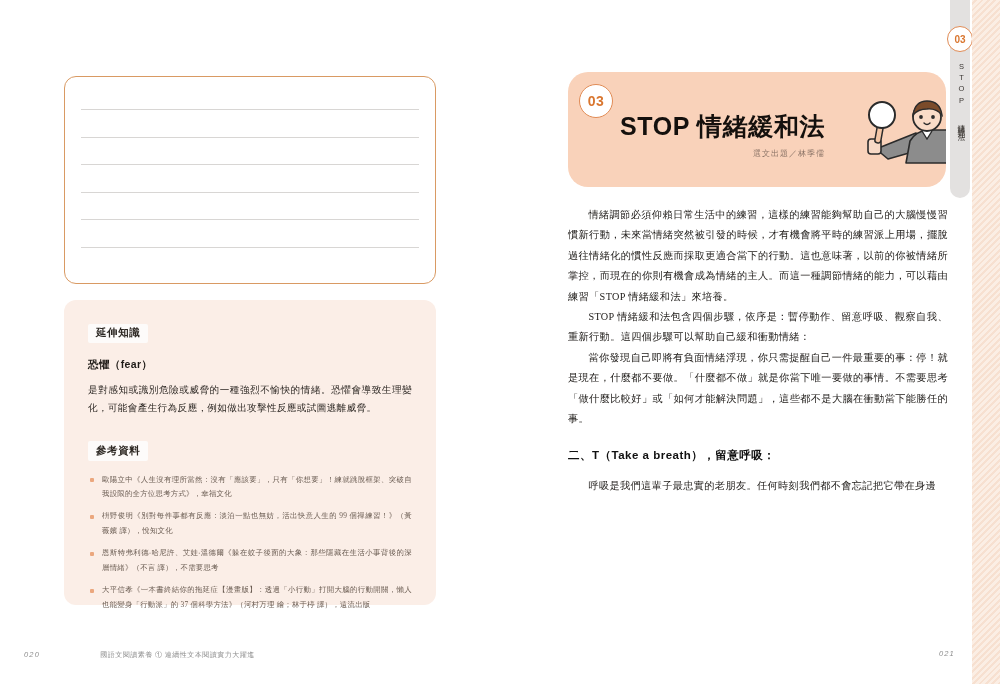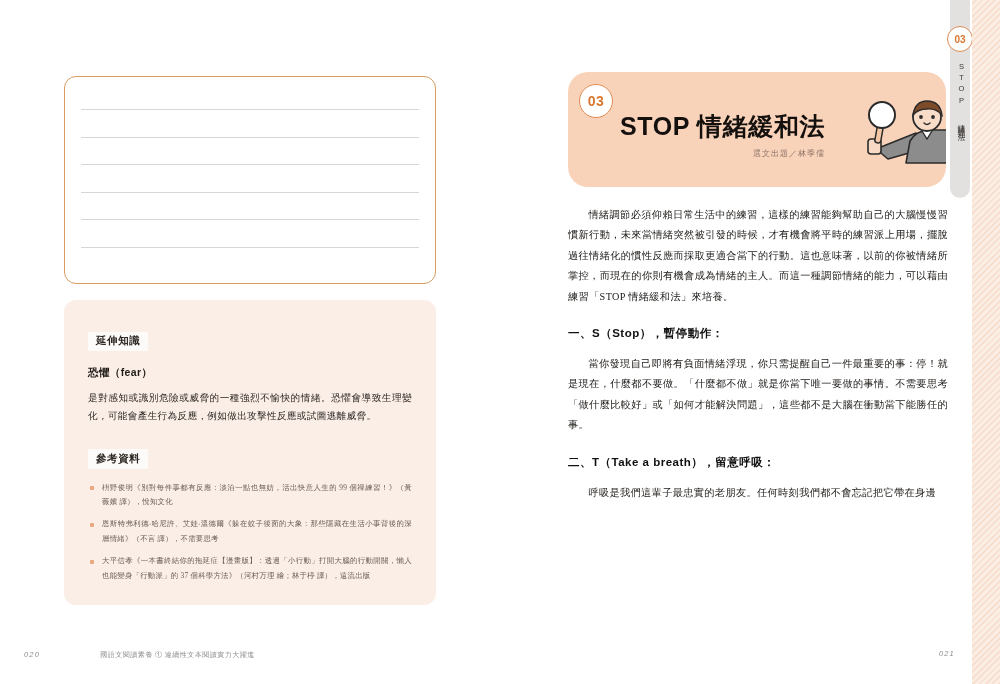--- a/index.html
+++ b/index.html
@@ -47,21 +47,21 @@
     background: #D8D6D4;
     width: 100%;
   }
 
   .knowledge-box {
     position: absolute;
     left: 64px; top: 300px;
     width: 372px; height: 305px;
     background: #FBEEE7;
     border-radius: 12px;
-    padding: 30px 24px 18px 24px;
+    padding: 22px 24px 18px 24px;
   }
 
   .tag-label {
     display: inline-block;
     background: #FDFBFA;
     color: #2c2722;
     font-family: "Liberation Sans", sans-serif;
     font-weight: bold;
     font-size: 10.5px;
     letter-spacing: 0.6px;
@@ -298,20 +298,21 @@
 
       <div class="term-title">恐懼（fear）</div>
 
       <div class="term-body">是對感知或識別危險或威脅的一種強烈不愉快的情緒。恐懼會導致生理變化，可能會產生行為反應，例如做出攻擊性反應或試圖逃離威脅。</div>
 
       <div class="refs-label-wrap">
         <span class="tag-label">參考資料</span>
       </div>
 
       <ul class="ref-list">
+        <li class="ref-item">歐陽立中《人生沒有理所當然：沒有「應該要」，只有「你想要」！練就跳脫框架、突破自我設限的全方位思考方式》，幸福文化</li>
         <li class="ref-item">枡野俊明《別對每件事都有反應：淡泊一點也無妨，活出快意人生的 99 個禪練習！》（黃薇嬪 譯），悅知文化</li>
         <li class="ref-item">恩斯特弗利德‧哈尼許、艾娃‧溫德爾《躲在蚊子後面的大象：那些隱藏在生活小事背後的深層情緒》（不言 譯），不需要思考</li>
         <li class="ref-item">大平信孝《一本書終結你的拖延症【漫畫版】：透過「小行動」打開大腦的行動開關，懶人也能變身「行動派」的 37 個科學方法》（河村万理 繪；林于楟 譯），遠流出版</li>
       </ul>
     </div>
 
     <div class="footer-left">
       <span class="folio">020</span>
       <span class="running-head">國語文閱讀素養 ① 連續性文本閱讀實力大躍進</span>
     </div>
@@ -347,22 +348,22 @@
 
         <circle cx="63" cy="20" r="1.9" fill="#2b2b2b"></circle>
         <circle cx="75" cy="20" r="1.9" fill="#2b2b2b"></circle>
 
         <path d="M66 26 Q69 29 72 26" fill="none" stroke="#2b2b2b" stroke-width="1.4" stroke-linecap="round"></path>
       </svg>
     </div>
 
     <div class="article">
       <p class="para">情緒調節必須仰賴日常生活中的練習，這樣的練習能夠幫助自己的大腦慢慢習慣新行動，未來當情緒突然被引發的時候，才有機會將平時的練習派上用場，擺脫過往情緒化的慣性反應而採取更適合當下的行動。這也意味著，以前的你被情緒所掌控，而現在的你則有機會成為情緒的主人。而這一種調節情緒的能力，可以藉由練習「STOP 情緒緩和法」來培養。</p>
-
-      <h2 class="section-head">一、S（Stop），暫停動作：</h2>
+      <p class="para">STOP 情緒緩和法包含四個步驟，依序是：暫停動作、留意呼吸、觀察自我、重新行動。這四個步驟可以幫助自己緩和衝動情緒：</p>
+
       <p class="para">當你發現自己即將有負面情緒浮現，你只需提醒自己一件最重要的事：停！就是現在，什麼都不要做。「什麼都不做」就是你當下唯一要做的事情。不需要思考「做什麼比較好」或「如何才能解決問題」，這些都不是大腦在衝動當下能勝任的事。</p>
 
       <h2 class="section-head">二、T（Take a breath），留意呼吸：</h2>
       <p class="para">呼吸是我們這輩子最忠實的老朋友。任何時刻我們都不會忘記把它帶在身邊</p>
     </div>
 
     <div class="side-tab">
       <div class="side-badge">03</div>
       <div class="side-text">STOP 情緒緩和法</div>
     </div>

